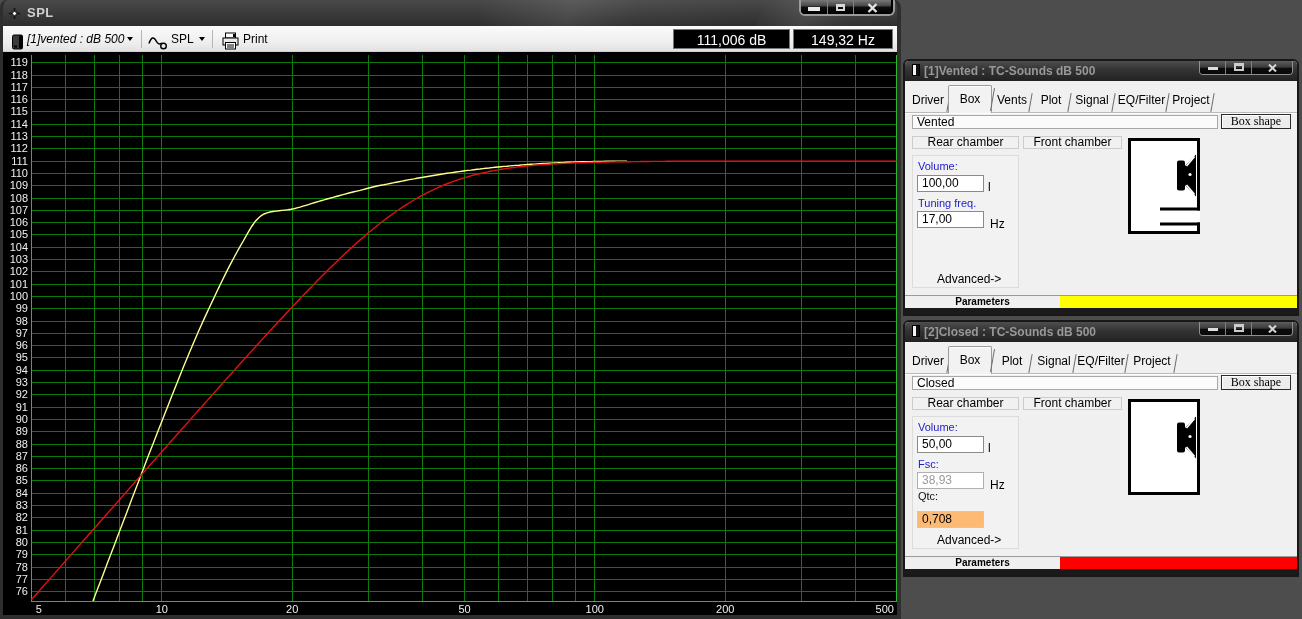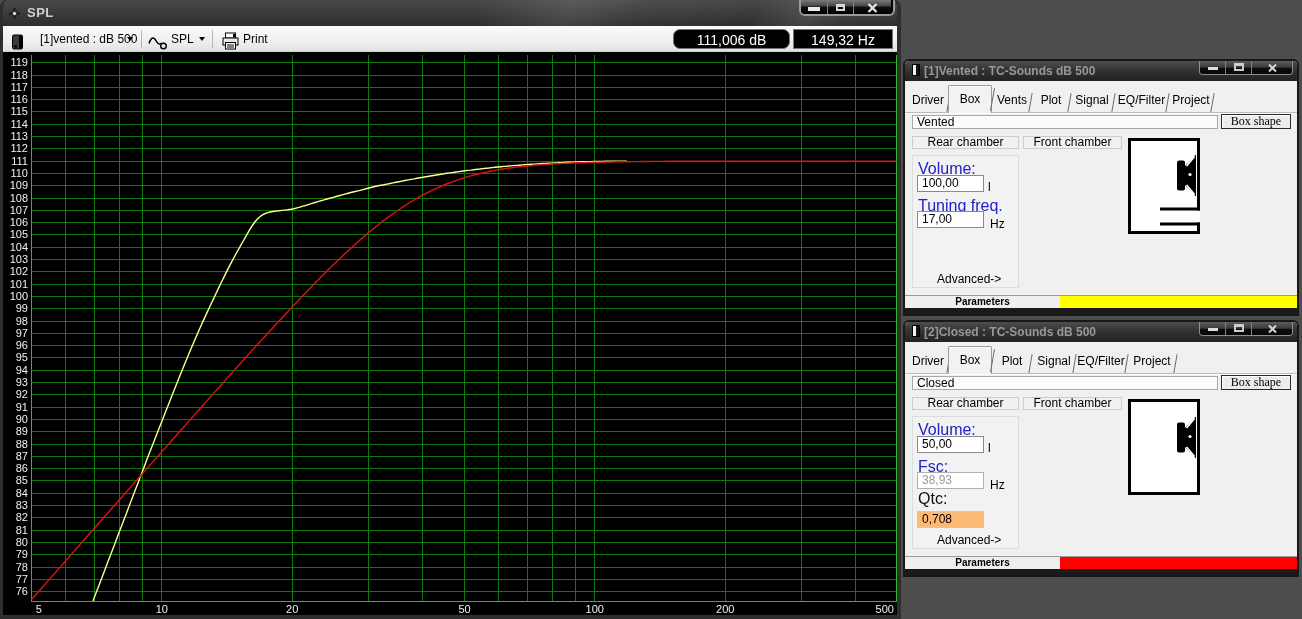--- a/index.html
+++ b/index.html
@@ -34,21 +34,21 @@
 .pb .restgl{position:absolute;left:50%;top:2px;margin-left:-5px;width:10px;height:8px;border:2px solid #ccc;border-top-width:3px;}
 .tabline{position:absolute;left:0;top:51px;width:100%;height:1px;background:#bababa;box-shadow:0 1px 0 #fdfdfd;}
 .tab{position:absolute;top:27.5px;height:24.5px;font-size:12px;text-align:center;padding-top:4px;color:#000;z-index:1;}
 .tab:after{content:"";position:absolute;right:0;top:4px;width:1px;height:19px;background:#6e6e6e;transform:rotate(10deg);}
 .tab.act{top:23.5px;height:28.5px;background:#f2f2f2;border:1px solid #9a9a9a;border-bottom:none;border-radius:2px 2px 0 0;z-index:2;padding-top:6px;box-shadow:inset 0 1px 0 #fff;}
 .tab.act:after{top:2px;height:23px;right:-2px;}
 .nfield{position:absolute;left:7px;top:53.5px;width:306px;height:14px;background:#fbfbfb;border:1px solid #a8a8a8;font-size:12px;line-height:13px;padding-left:4px;color:#000;}
 .bshape{position:absolute;left:316px;top:53px;width:70px;height:15px;background:#ececec;border:1px solid #2a2a2a;box-shadow:inset 1px 1px 0 #fff;font-size:12px;line-height:13px;text-align:center;color:#000;font-family:Liberation Serif, serif;}
 .hdr{position:absolute;top:75px;height:13px;background:#f1f1f1;border:1px solid #cccccc;font-size:12px;text-align:center;line-height:11px;color:#000;}
 .panel{position:absolute;left:7px;top:94px;width:107px;height:133px;border:1px solid #dcdcdc;background:#f2f2f2;}
-.blbl{position:absolute;left:13px;font-size:16px;color:#2121c8;}
+.blbl{position:absolute;left:13px;font-size:11px;color:#2121c8;}
 .blbl.blk{color:#111;}
 .inp{position:absolute;left:12px;width:67px;height:17px;background:#fff;border:1px solid #8a8a8a;font-size:12px;line-height:15px;padding-left:4px;color:#000;}
 .inp.dis{color:#9a9a9a;border-color:#b0b0b0;}
 .inp.flat{border-color:#c9c9c9;background:#fdba74;}
 .unit{position:absolute;font-size:12px;color:#000;}
 .adv{position:absolute;left:32px;top:211px;font-size:12px;color:#000;}
 .status{position:absolute;left:0;top:234px;width:100%;height:13px;display:flex;border-top:1px solid #9a9a9a;}
 .sleft{width:155px;background:#efefef;font-size:10px;font-weight:bold;text-align:center;line-height:12px;color:#000;}
 .sbar{flex:1;}
 .wbottom{position:absolute;left:0;top:247px;width:100%;height:6px;background:#1a1a1a;}
@@ -80,40 +80,40 @@
             <path d="M1.5 1 L9.5 9 M9.5 1 L1.5 9" stroke="#e2e2e2" stroke-width="2.4"></path>
           </svg>
         </div>
  </div>
  <div id="tbar">
   <svg class="ti" style="left:12px;top:4px;" width="12" height="16" viewBox="0 0 12 16">
           <rect x="0.5" y="0.5" width="10" height="14" rx="1.5" fill="#3a3a3a" stroke="#000"></rect>
           <rect x="7" y="1" width="3.5" height="13" fill="#000"></rect>
           <rect x="2" y="11" width="3" height="2" fill="#000"></rect>
         </svg>
-  <span class="ti" style="left:40px;top:6px;">[1]vented : dB 500</span>
+  <span class="ti" style="left:27px;top:6px;font-style:italic;">[1]vented : dB 500</span>
   <div class="darr" style="left:127px;"></div>
   <div class="sep" style="left:141px;"></div>
   <svg class="ti" style="left:148px;top:5px;" width="22" height="16" viewBox="0 0 22 16">
           <path d="M1 8 Q4.5 -2 8.5 6 Q10.5 10 14 7.5" fill="none" stroke="#000" stroke-width="1.5"></path>
           <circle cx="15.5" cy="10.5" r="2.8" fill="none" stroke="#000" stroke-width="1.4"></circle>
         </svg>
   <span class="ti" style="left:171px;top:6px;">SPL</span>
   <div class="darr" style="left:199px;"></div>
   <div class="sep" style="left:212px;"></div>
   <svg class="ti" style="left:222px;top:3px;" width="18" height="19" viewBox="0 0 18 19">
           <rect x="3.5" y="1" width="10" height="5" fill="#fff" stroke="#000"></rect>
           <rect x="1" y="6" width="15" height="7" fill="#e8e8e8" stroke="#000"></rect>
           <rect x="3.5" y="10.5" width="10" height="6.5" fill="#fff" stroke="#000"></rect>
           <line x1="5" y1="13" x2="12" y2="13" stroke="#000"></line>
           <line x1="5" y1="15" x2="12" y2="15" stroke="#000"></line>
           <rect x="11" y="2" width="2" height="3" fill="#000"></rect>
         </svg>
   <span class="ti" style="left:243px;top:6px;">Print</span>
-  <div class="ro" style="left:673px;width:117px;border-radius:7px;">111,006 dB</div>
+  <div class="ro" style="left:673px;width:117px;">111,006 dB</div>
   <div class="ro" style="left:793px;width:100px;">149,32 Hz</div>
  </div>
  <svg id="plot" width="901" height="563" viewBox="0 52 901 563">
 <rect x="0" y="52" width="901" height="563" fill="#000"></rect>
 <line x1="65.8" y1="55" x2="65.8" y2="601" class="g"></line>
         <line x1="94.8" y1="55" x2="94.8" y2="601" class="g"></line>
         <line x1="119.9" y1="55" x2="119.9" y2="601" class="g"></line>
         <line x1="142.0" y1="55" x2="142.0" y2="601" class="g"></line>
         <line x1="161.8" y1="55" x2="161.8" y2="601" class="g"></line>
         <line x1="292.2" y1="55" x2="292.2" y2="601" class="g"></line>

